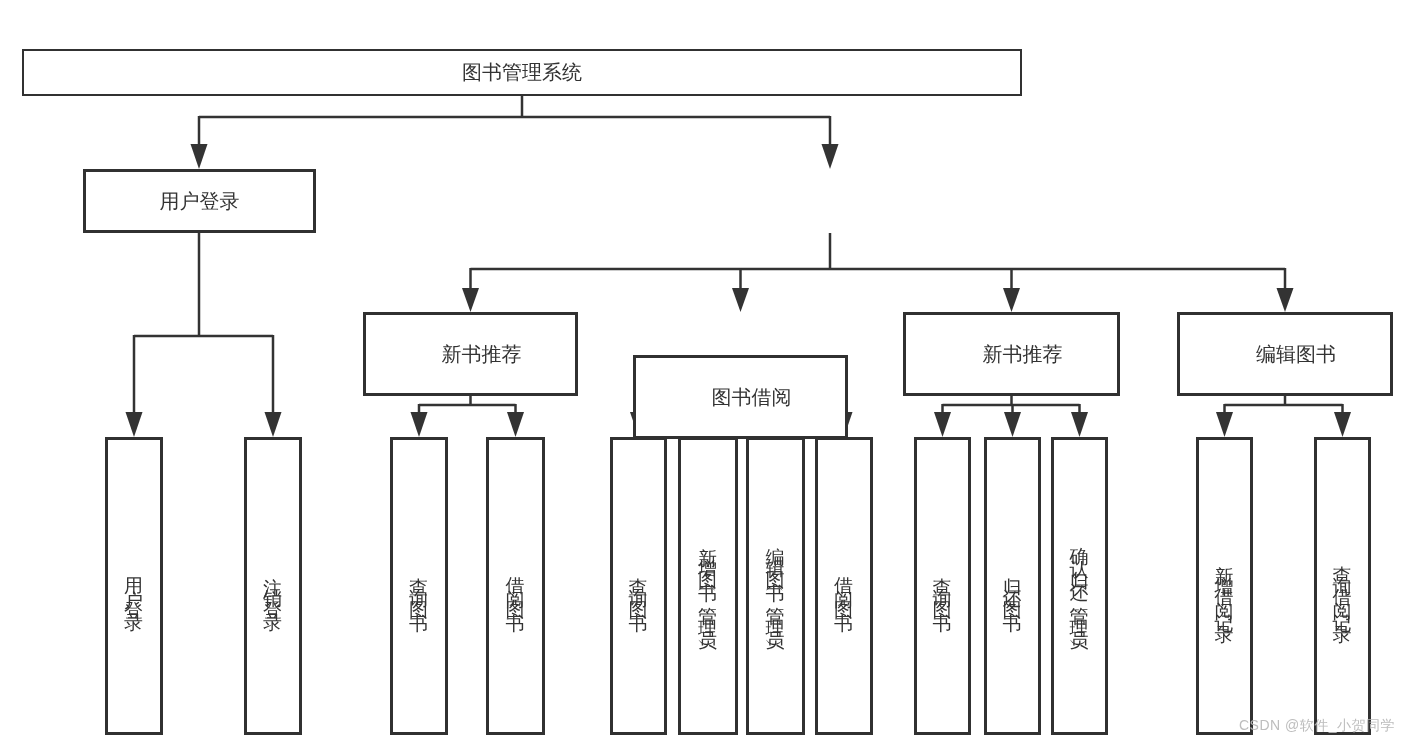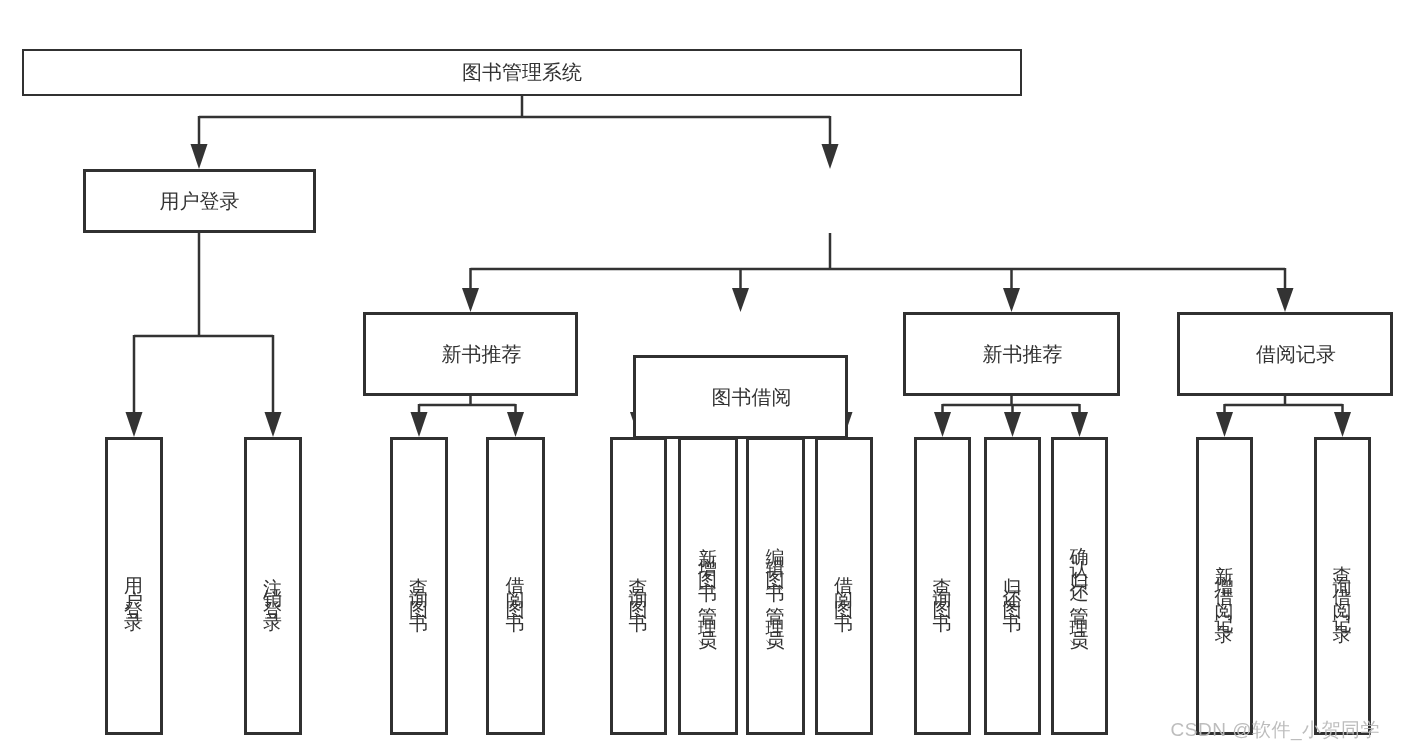--- a/index.html
+++ b/index.html
@@ -15,22 +15,22 @@
   .node-root{left:22px;top:13px;width:1000px;height:47px;border-width:2px;font-size:20px;margin-top:36px;}
   .node-l2{top:169px;height:64px;font-size:20px;}
   .node-l3{top:312px;height:84px;font-size:20px;padding-left:22px;}
   .node-leaf{top:437px;height:298px;}
   .vtext{
     writing-mode:vertical-rl;text-orientation:mixed;
     font-size:19px;line-height:1;letter-spacing:12px;white-space:nowrap;
   }
   .wires{position:absolute;left:0;top:0;z-index:1;}
   .watermark{
-    position:absolute;top:717px;right:25px;z-index:5;
-    font-size:19px;color:rgba(185,185,185,0.95);letter-spacing:0.5px;white-space:nowrap;
+    position:absolute;top:717px;right:10px;z-index:5;
+    font-size:14px;color:rgba(185,185,185,0.95);letter-spacing:0.5px;white-space:nowrap;
   }
 </style>
 </head>
 <body>
 
 <div class="stage">
 
   <svg class="wires" width="1405" height="747" viewBox="0 0 1405 747">
     <g stroke="#333333" stroke-width="2.5" fill="none">
 
@@ -115,21 +115,21 @@
   <div class="node node-l3" style="left:363px;width:215px;">
     <span>新书推荐</span>
   </div>
   <div class="node node-l3" style="left:633px;width:215px;margin-top:43px;">
     <span>图书借阅</span>
   </div>
   <div class="node node-l3" style="left:903px;width:217px;">
     <span>新书推荐</span>
   </div>
   <div class="node node-l3" style="left:1177px;width:216px;">
-    <span>借阅记录</span>
+    <span>编辑图书</span>
   </div>
 
   <div class="node node-leaf" style="left:105px;width:58px;">
     <span class="vtext">用户登录</span>
   </div>
   <div class="node node-leaf" style="left:244px;width:58px;">
     <span class="vtext">注销登录</span>
   </div>
   <div class="node node-leaf" style="left:390px;width:58px;">
     <span class="vtext">查询图书</span>

